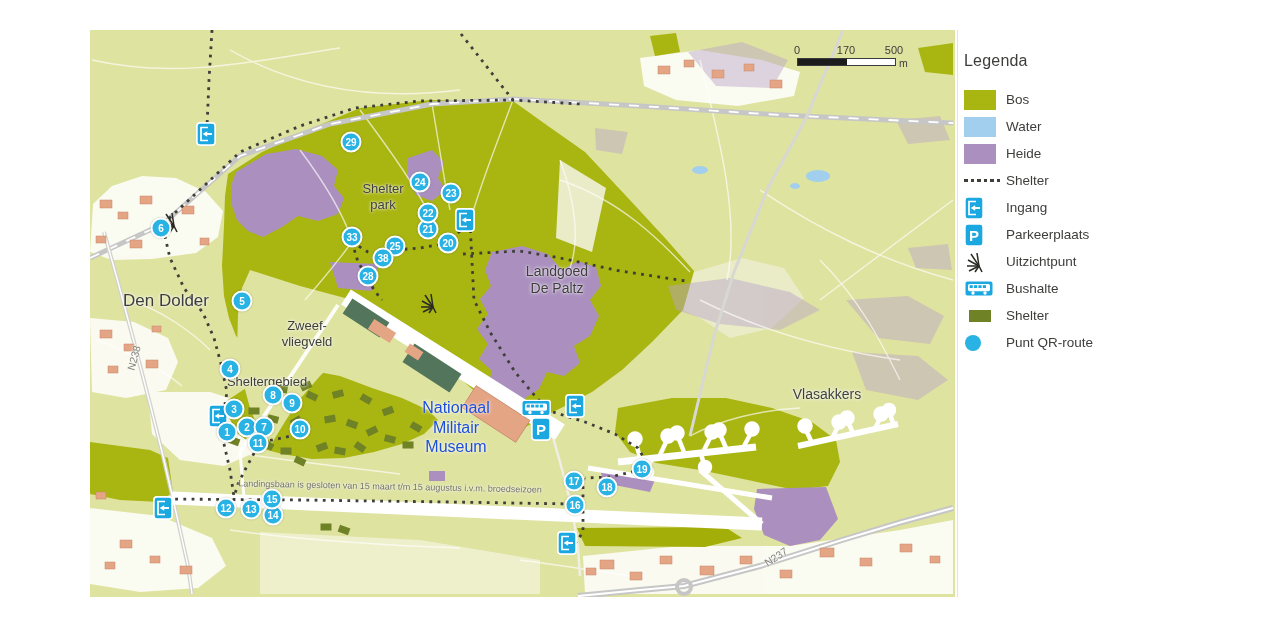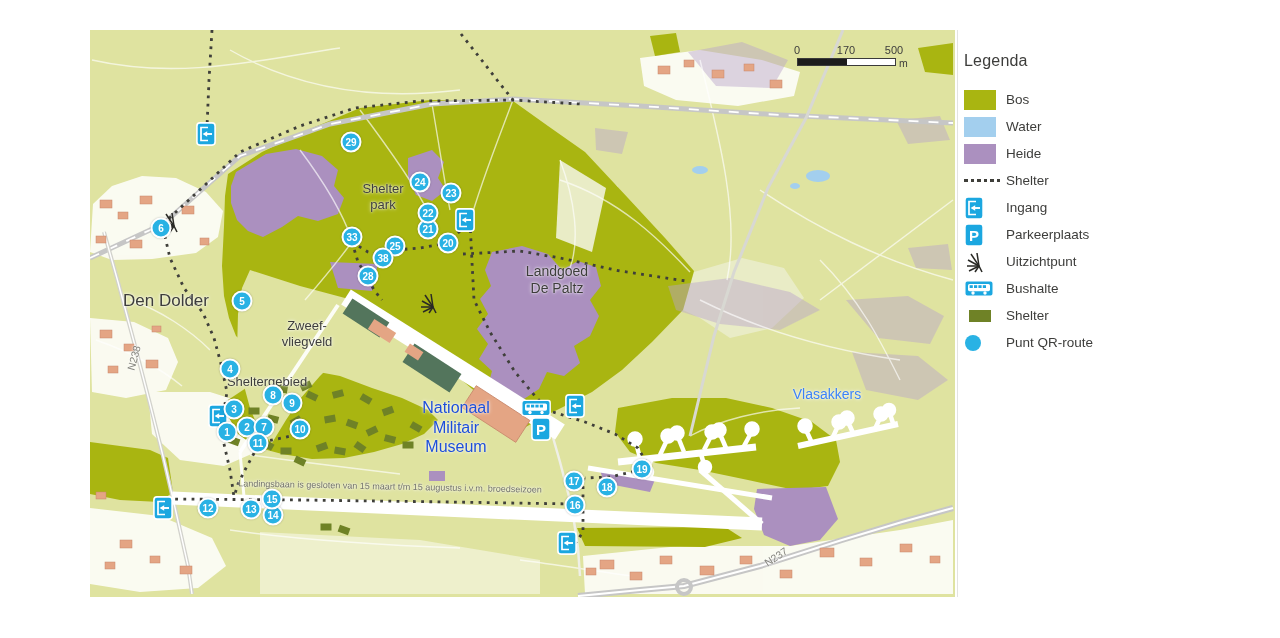--- a/index.html
+++ b/index.html
@@ -317,21 +317,21 @@
       </div>
       <div class="map-label" style="left: 557px; top: 280px; font-size: 14px; color: rgb(61, 61, 59); transform: translate(-50%, -50%) rotate(0deg);">
         <div>Landgoed</div>
         <div>De Paltz</div>
       </div>
       <div class="map-label" style="left: 456px; top: 427px; font-size: 16px; color: #1d4ed8; transform: translate(-50%, -50%) rotate(0deg);">
         <div>Nationaal</div>
         <div>Militair</div>
         <div>Museum</div>
       </div>
-      <div class="map-label" style="left: 827px; top: 395px; font-size: 14px; color: #3b82f6; transform: translate(-50%, -50%) rotate(0deg);">
+      <div class="map-label" style="left: 827px; top: 395px; font-size: 14px; color: #404040; transform: translate(-50%, -50%) rotate(0deg);">
         <div>Vlasakkers</div>
       </div>
       <div class="map-label" style="left: 776px; top: 557px; font-size: 10.5px; color: rgb(133, 133, 126); transform: translate(-50%, -50%) rotate(-33deg);">
         <div>N237</div>
       </div>
       <div class="map-label" style="left: 390px; top: 487px; font-size: 9px; color: rgb(114, 114, 106); transform: translate(-50%, -50%) rotate(1.2deg);">
         <div>Landingsbaan is gesloten van 15 maart t/m 15 augustus i.v.m. broedseizoen</div>
       </div>
     </div>
   <div id="icons-layer">
@@ -413,21 +413,21 @@
       <div class="qr-point" style="left: 247px; top: 427px;">2</div>
       <div class="qr-point" style="left: 234px; top: 409px;">3</div>
       <div class="qr-point" style="left: 230px; top: 369px;">4</div>
       <div class="qr-point" style="left: 242px; top: 301px;">5</div>
       <div class="qr-point" style="left: 161px; top: 228px;">6</div>
       <div class="qr-point" style="left: 264px; top: 427px;">7</div>
       <div class="qr-point" style="left: 273px; top: 395px;">8</div>
       <div class="qr-point" style="left: 292px; top: 403px;">9</div>
       <div class="qr-point" style="left: 300px; top: 429px;">10</div>
       <div class="qr-point" style="left: 258px; top: 443px;">11</div>
-      <div class="qr-point" style="left: 208px; top: 508px;">12</div>
+      <div class="qr-point" style="left: 226px; top: 508px;">12</div>
       <div class="qr-point" style="left: 251px; top: 509px;">13</div>
       <div class="qr-point" style="left: 273px; top: 515px;">14</div>
       <div class="qr-point" style="left: 272px; top: 499px;">15</div>
       <div class="qr-point" style="left: 575px; top: 505px;">16</div>
       <div class="qr-point" style="left: 574px; top: 481px;">17</div>
       <div class="qr-point" style="left: 607px; top: 487px;">18</div>
       <div class="qr-point" style="left: 642px; top: 469px;">19</div>
       <div class="qr-point" style="left: 448px; top: 243px;">20</div>
       <div class="qr-point" style="left: 428px; top: 229px;">21</div>
       <div class="qr-point" style="left: 428px; top: 213px;">22</div>

